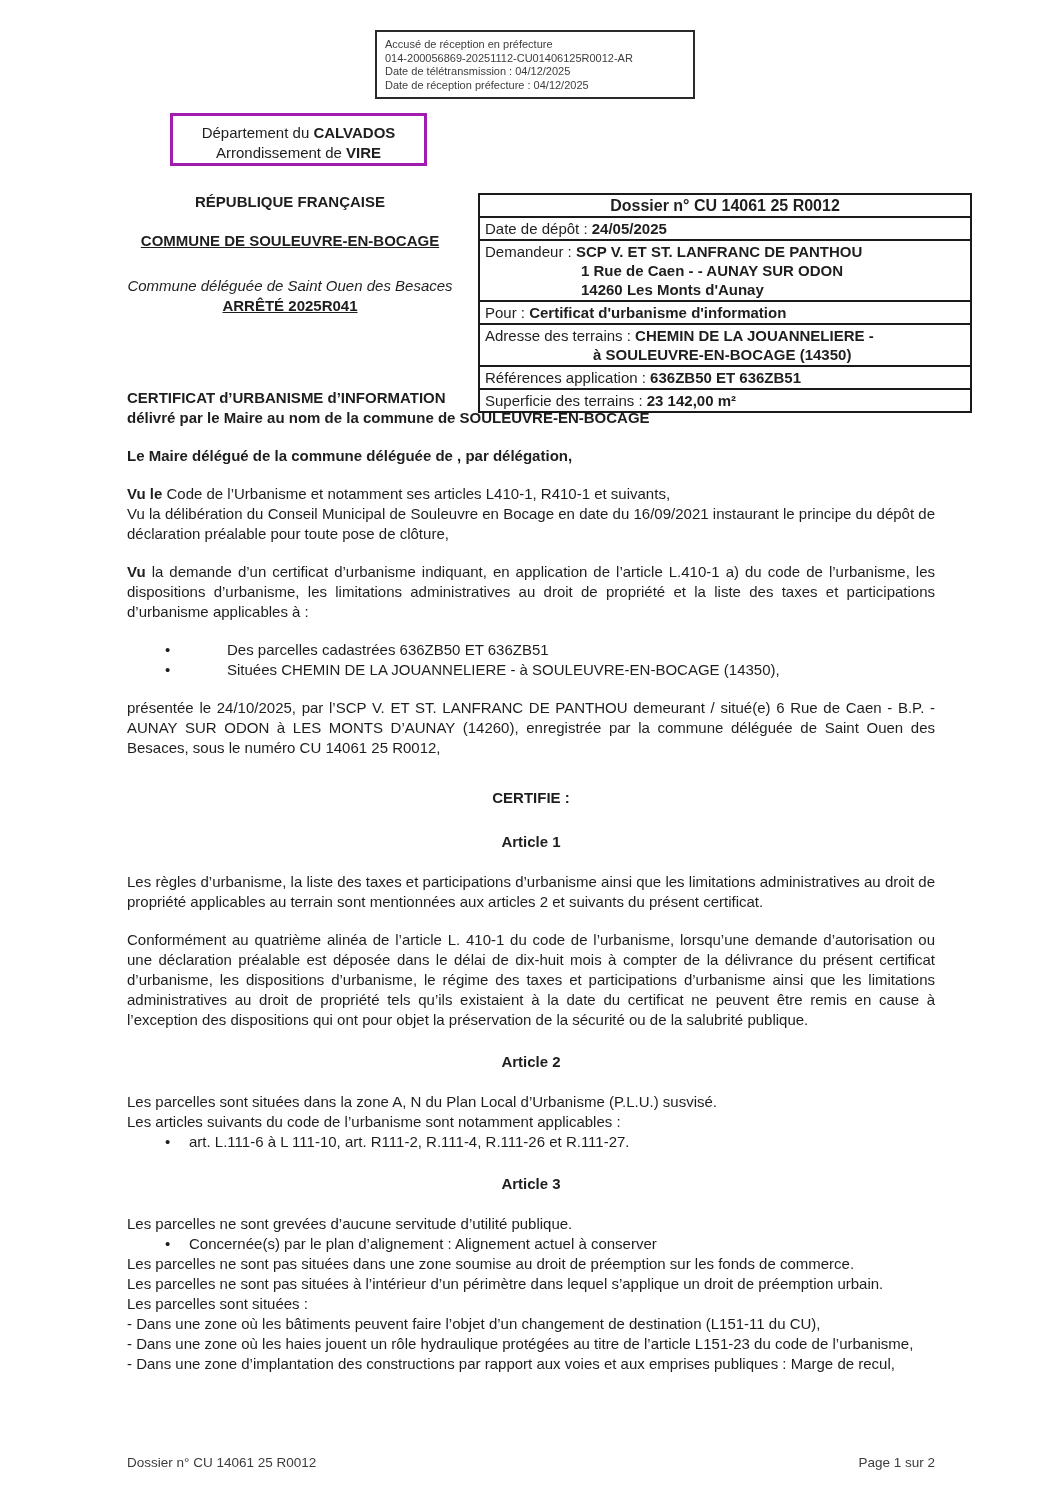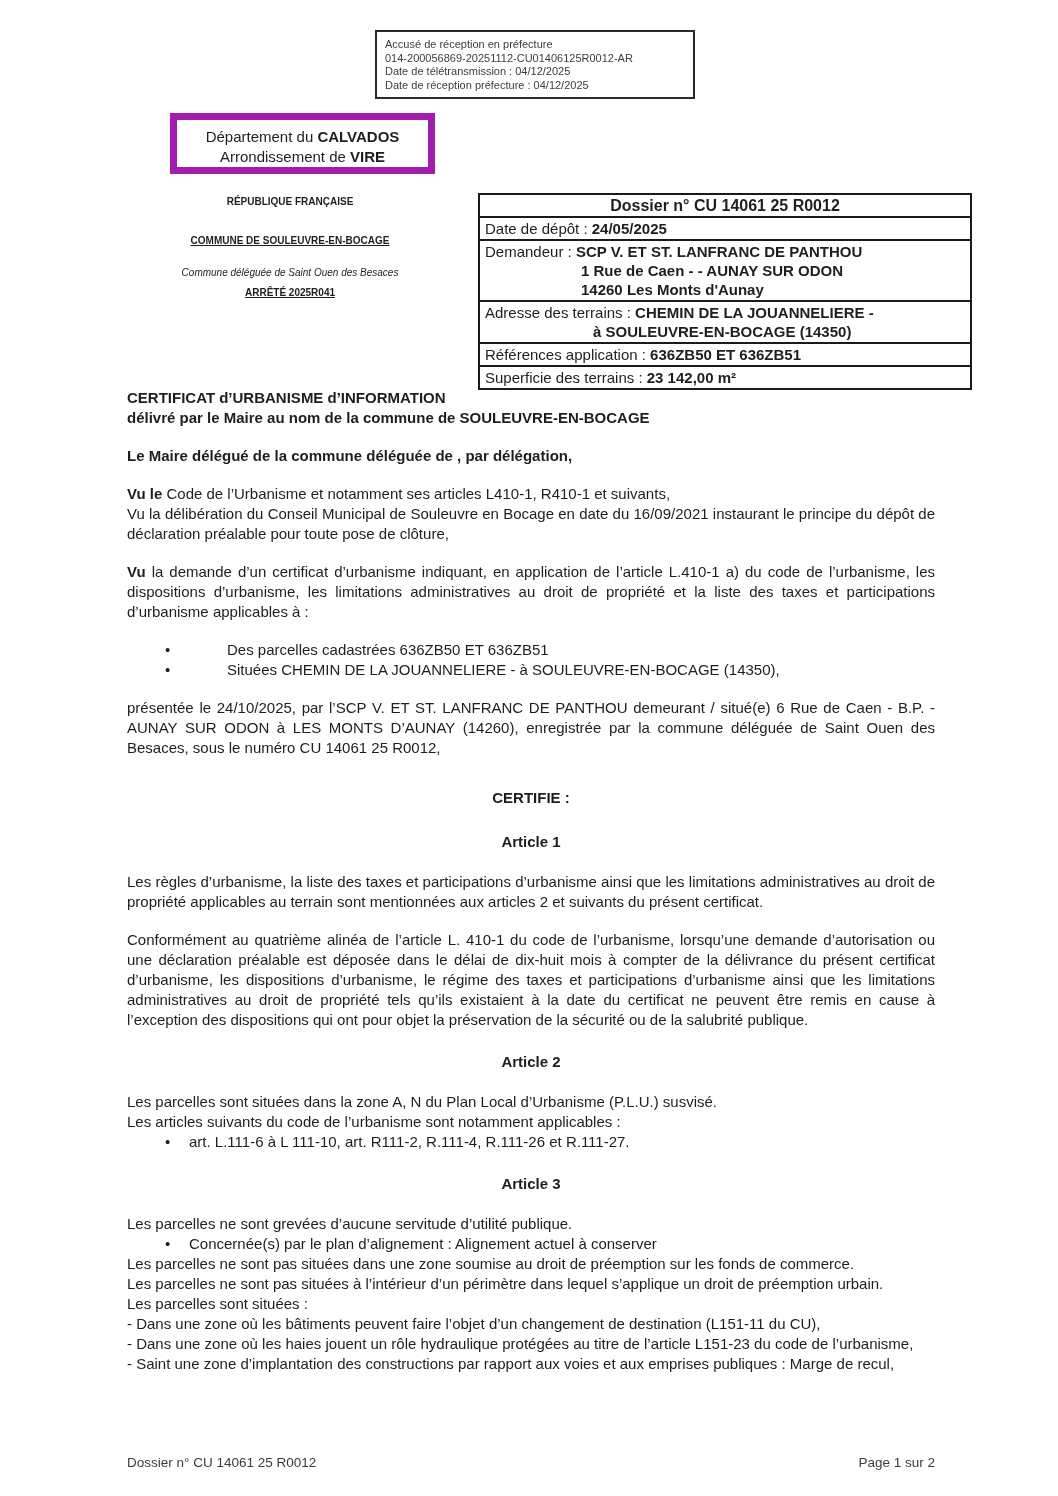--- a/index.html
+++ b/index.html
@@ -15,30 +15,30 @@
   
   .header-zone{position:relative;height:388px;}
   .stamp-box{
     position:absolute;left:375px;top:30px;width:300px;height:53px;
     border:2px solid #2a2a2a;
     padding:6px 8px;
     font-size:11px;line-height:13.5px;color:#3d3d3d;
   }
   .dept-box{
     position:absolute;left:170px;top:113px;width:251px;height:40px;
-    border:7px solid #a21caf;
+    border:3px solid #a21caf;
     padding-top:7px;
     text-align:center;font-size:15px;line-height:20px;
   }
   .left-header{
     position:absolute;left:105px;top:192px;width:370px;
-    text-align:center;font-size:10px;line-height:19px;
+    text-align:center;font-size:15px;line-height:19px;
   }
   .left-header .republique{font-weight:bold;margin-bottom:20px;}
-  .left-header .commune{font-weight:bold;text-decoration:underline;margin-bottom:13px;}
+  .left-header .commune{font-weight:bold;text-decoration:underline;margin-bottom:26px;}
   .left-header .delegated{font-style:italic;margin-bottom:1px;}
   .left-header .arrete{font-weight:bold;text-decoration:underline;}
   .dossier{
     position:absolute;left:478px;top:193px;width:494px;
     border-collapse:collapse;
     font-size:15px;line-height:19px;
   }
   .dossier td{
     border:2px solid #1a1a1a;
     padding:1px 5px;
@@ -107,20 +107,23 @@
           <td><span>Date de dépôt : </span><span class="b">24/05/2025</span></td>
         </tr>
         <tr>
           <td>
             <div><span>Demandeur : </span><span class="b">SCP V. ET ST. LANFRANC DE PANTHOU</span></div>
             <div class="indent1 b">1 Rue de Caen -  - AUNAY SUR ODON</div>
             <div class="indent1 b">14260 Les Monts d'Aunay</div>
           </td>
         </tr>
         <tr>
+          <td><span>Pour : </span><span class="b">Certificat d'urbanisme d'information</span></td>
+        </tr>
+        <tr>
           <td>
             <div><span>Adresse des terrains : </span><span class="b">CHEMIN DE LA JOUANNELIERE -</span></div>
             <div class="indent2 b">à SOULEUVRE-EN-BOCAGE (14350)</div>
           </td>
         </tr>
         <tr>
           <td><span>Références application : </span><span class="b">636ZB50 ET 636ZB51</span></td>
         </tr>
         <tr>
           <td><span>Superficie des terrains : </span><span class="b">23 142,00 m²</span></td>
@@ -170,21 +173,21 @@
     <div class="heading">Article 3</div>
     <div>Les parcelles ne sont grevées d’aucune servitude d’utilité publique.</div>
     <ul class="smalllist">
       <li>Concernée(s) par le plan d’alignement : Alignement actuel à conserver</li>
     </ul>
     <div>Les parcelles ne sont pas situées dans une zone soumise au droit de préemption sur les fonds de commerce.</div>
     <div style="text-align:justify;">Les parcelles ne sont pas situées à l’intérieur d’un périmètre dans lequel s’applique un droit de préemption urbain.</div>
     <div>Les parcelles sont situées :</div>
     <div>- Dans une zone où les bâtiments peuvent faire l’objet d’un changement de destination (L151-11 du CU),</div>
     <div style="text-align:justify;">- Dans une zone où les haies jouent un rôle hydraulique protégées au titre de l’article L151-23 du code de l’urbanisme,</div>
-    <div style="text-align:justify;">- Saint une zone d’implantation des constructions par rapport aux voies et aux emprises publiques : Marge de recul,</div>
+    <div style="text-align:justify;">- Dans une zone d’implantation des constructions par rapport aux voies et aux emprises publiques : Marge de recul,</div>
 
   </div>
 
   <div class="footer">
     <span>Dossier n° CU 14061 25 R0012</span>
     <span>Page 1 sur 2</span>
   </div>
 
 </div>
 

